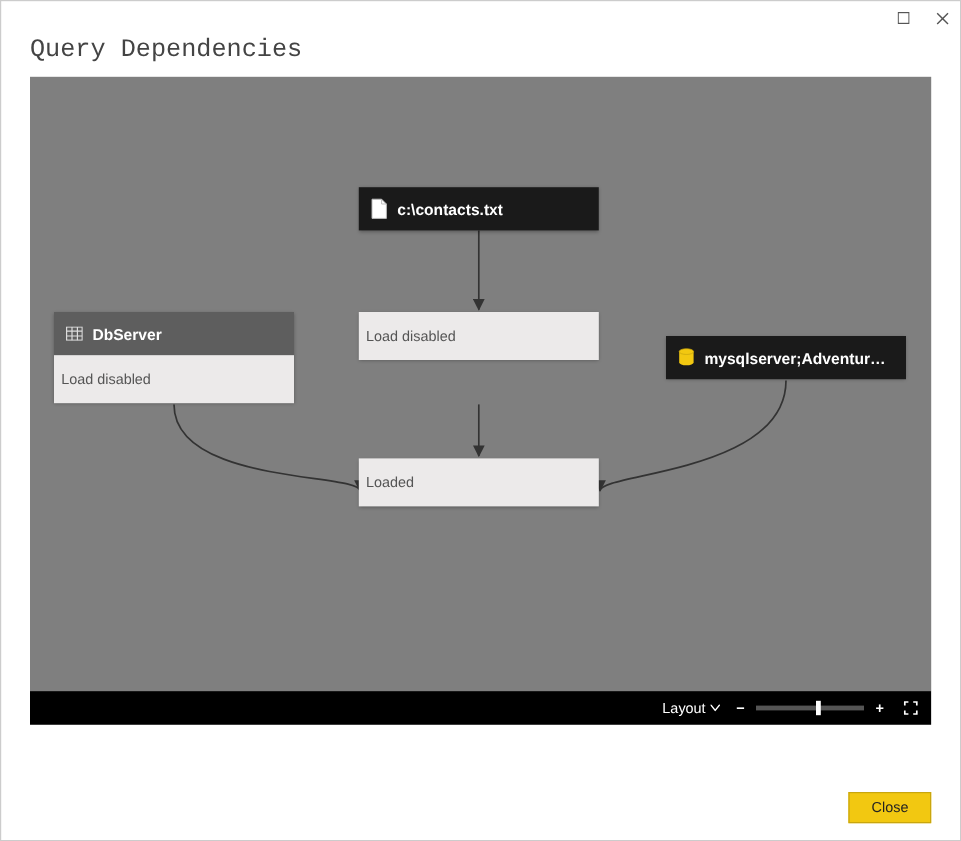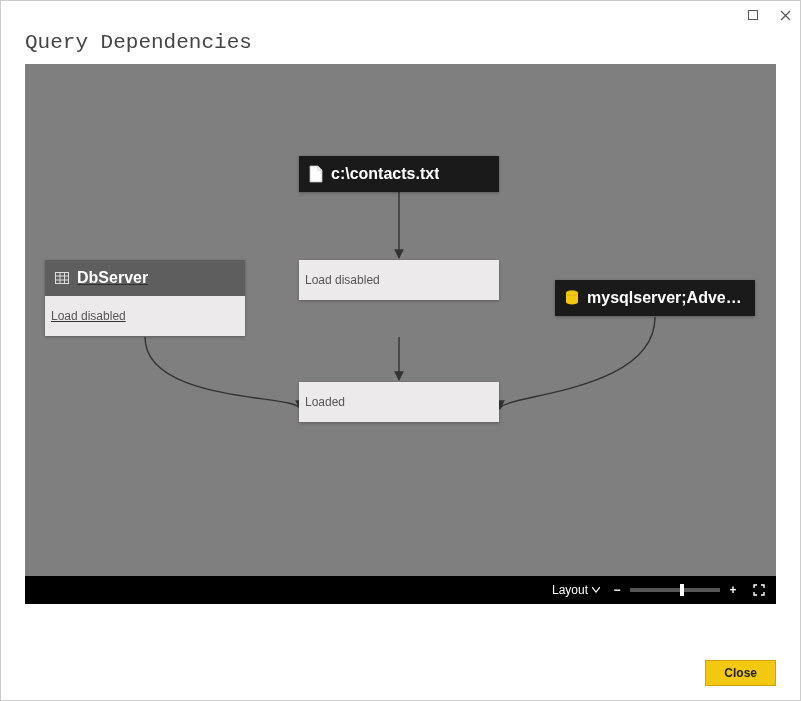--- a/index.html
+++ b/index.html
@@ -54,21 +54,21 @@
   }
   .node {
     position: absolute;
     width: 200px;
     box-shadow: 0 1px 3px rgba(0,0,0,0.3);
     cursor: move;
   }
   .node-header {
     background: #1a1a1a;
     color: #fff;
-    font-size: 16px;
+    font-size: 13px;
     font-weight: 600;
     height: 36px;
     display: flex;
     align-items: center;
     padding: 0 10px;
     gap: 8px;
     white-space: nowrap;
     overflow: hidden;
     text-overflow: ellipsis;
   }
@@ -130,21 +130,20 @@
     right: 24px;
     bottom: 14px;
   }
   .close-btn {
     background: #f2c811;
     border: 1px solid #c9a60e;
     font-size: 12px;
     padding: 5px 18px;
     cursor: pointer;
     color: #222;
-    font-weight: bold;
   }
 </style>
 </head>
 <body>
 
 <div class="window">
 
   <div class="titlebar">
     <div class="ctl">
       <svg width="10" height="10">
@@ -182,21 +181,21 @@
     <div class="node" style="left:274px; top:92px;">
       <div class="node-header">
         <svg class="icon-svg" width="14" height="18">
             <path d="M1 1 h8 l4 4 v12 h-12 z" fill="#fff" stroke="#bbb" stroke-width="0.8"></path>
             <path d="M9 1 v4 h4" fill="none" stroke="#bbb" stroke-width="0.8"></path>
           </svg>
         <span class="node-title">c:\contacts.txt</span>
       </div>
     </div>
 
-    <div class="node dimmed" style="left:20px; top:196px;text-decoration:underline;">
+    <div class="node dimmed" style="left:20px; top:196px;">
       <div class="node-header">
         <svg class="icon-svg" width="14" height="12">
             <rect x="0.5" y="0.5" width="13" height="11" fill="none" stroke="#ddd"></rect>
             <line x1="0.5" y1="4" x2="13.5" y2="4" stroke="#ddd"></line>
             <line x1="0.5" y1="8" x2="13.5" y2="8" stroke="#ddd"></line>
             <line x1="5" y1="0.5" x2="5" y2="11.5" stroke="#ddd"></line>
             <line x1="9.5" y1="0.5" x2="9.5" y2="11.5" stroke="#ddd"></line>
           </svg>
         <span class="node-title">DbServer</span>
       </div>

